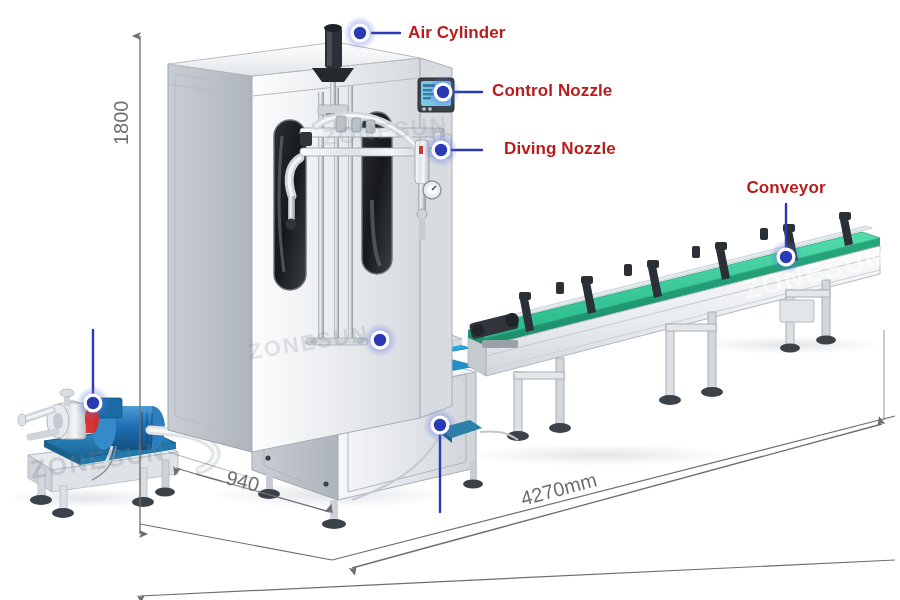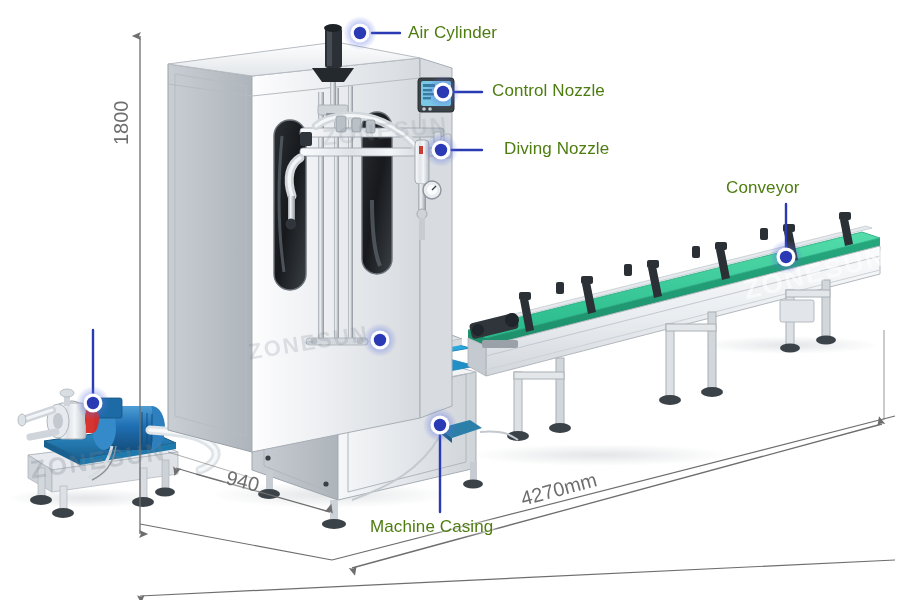--- a/index.html
+++ b/index.html
@@ -10,25 +10,25 @@
   }
   #stage{position:absolute;left:0;top:0;width:900px;height:600px;}
   svg.layer{position:absolute;left:0;top:0;width:900px;height:600px;}
   #art{z-index:1}
   #dims{z-index:4}
   #callouts{z-index:6}
 
   
   .lbl{
     position:absolute;z-index:7;
-    color:#4d7c0f;font-weight:normal;font-size:17px;
+    color:#b91c1c;font-weight:bold;font-size:17px;
     line-height:1.12;white-space:pre;letter-spacing:.1px;
     text-shadow:0 0 6px #fff,0 0 10px #fff,0 0 3px #fff;
   }
-  .lbl.ctr{}
+  .lbl.ctr{text-align:center;}
 
   
   .dim{
     position:absolute;z-index:5;color:#6e6e6e;
     font-size:20px;font-weight:400;white-space:pre;
     text-shadow:0 0 5px #fff,0 0 8px #fff;
   }
 
   
   .wm{
@@ -505,15 +505,14 @@
         <circle cx="440" cy="425" r="9.5" fill="#ffffff"></circle>
         <circle cx="440" cy="425" r="6.2" fill="#2a3ab5"></circle>
       </g>
     </g>
   </svg>
 
   <div class="lbl" style="left:408px;top:23px;">Air Cylinder</div>
   <div class="lbl" style="left:492px;top:81px;">Control Nozzle</div>
   <div class="lbl" style="left:504px;top:139px;">Diving Nozzle</div>
   <div class="lbl ctr" style="left:726px;top:178px;width:120px;">Conveyor</div>
-  <div class="lbl ctr" style="left:370px;top:517px;width:142px;">Machine Casing</div>
 
 </div>
 
 </body></html>

